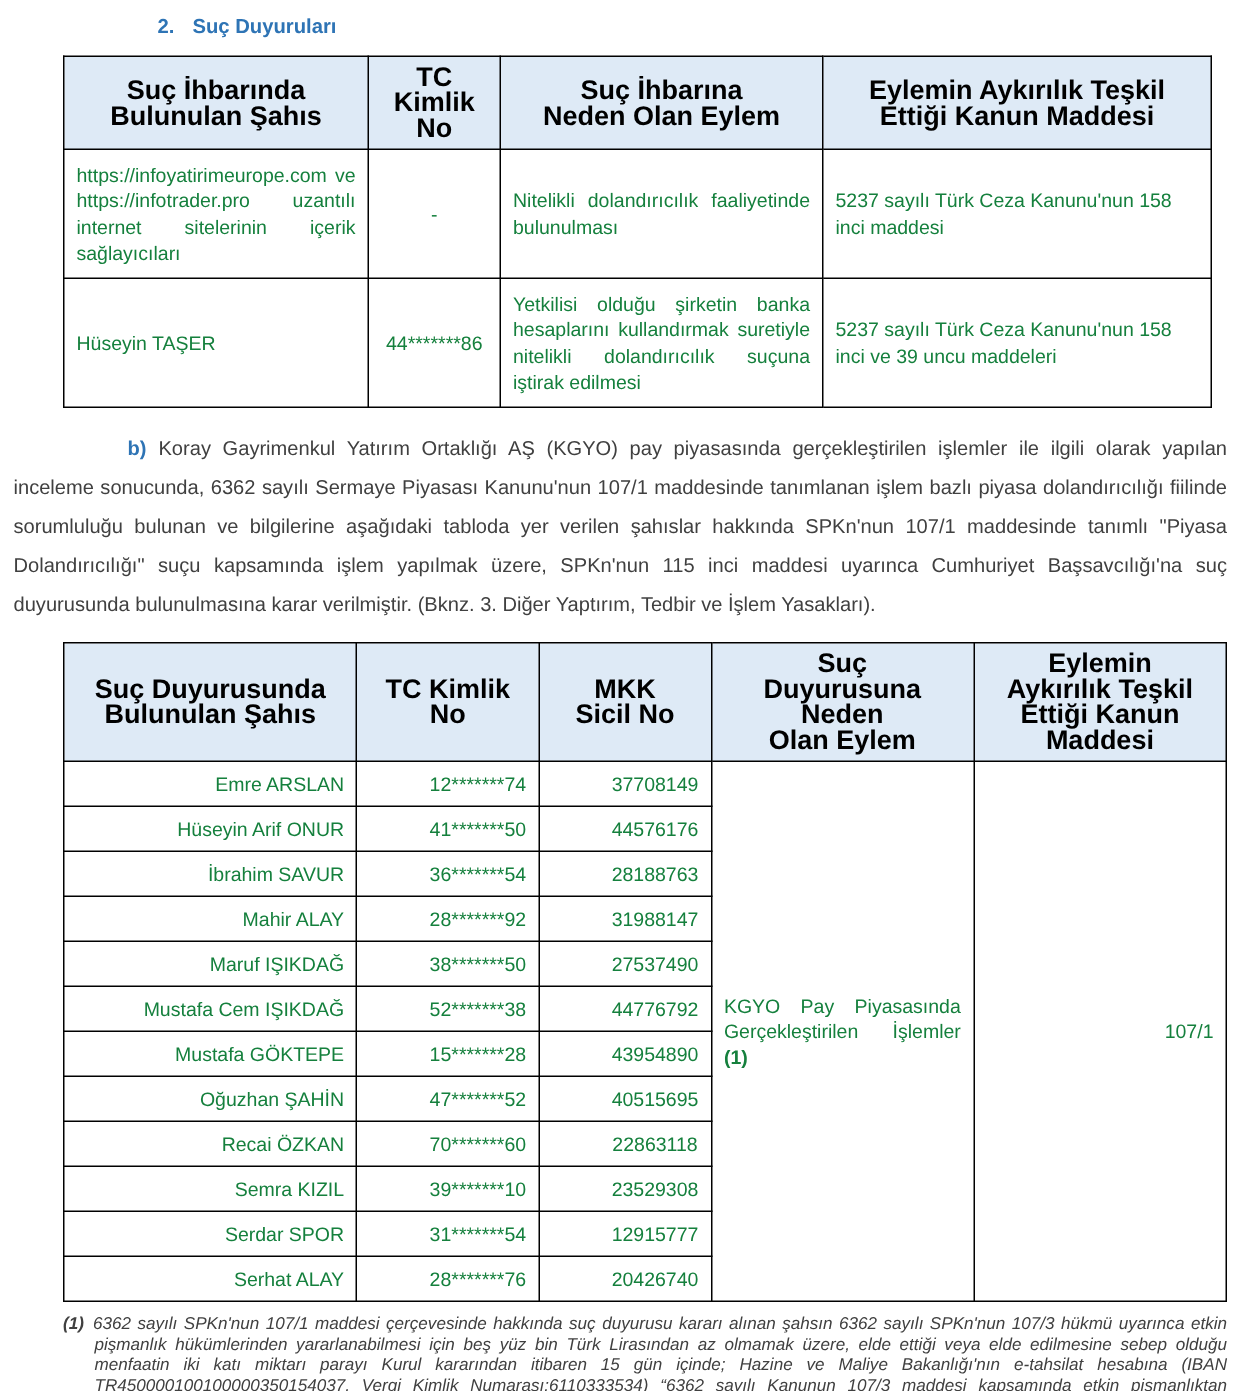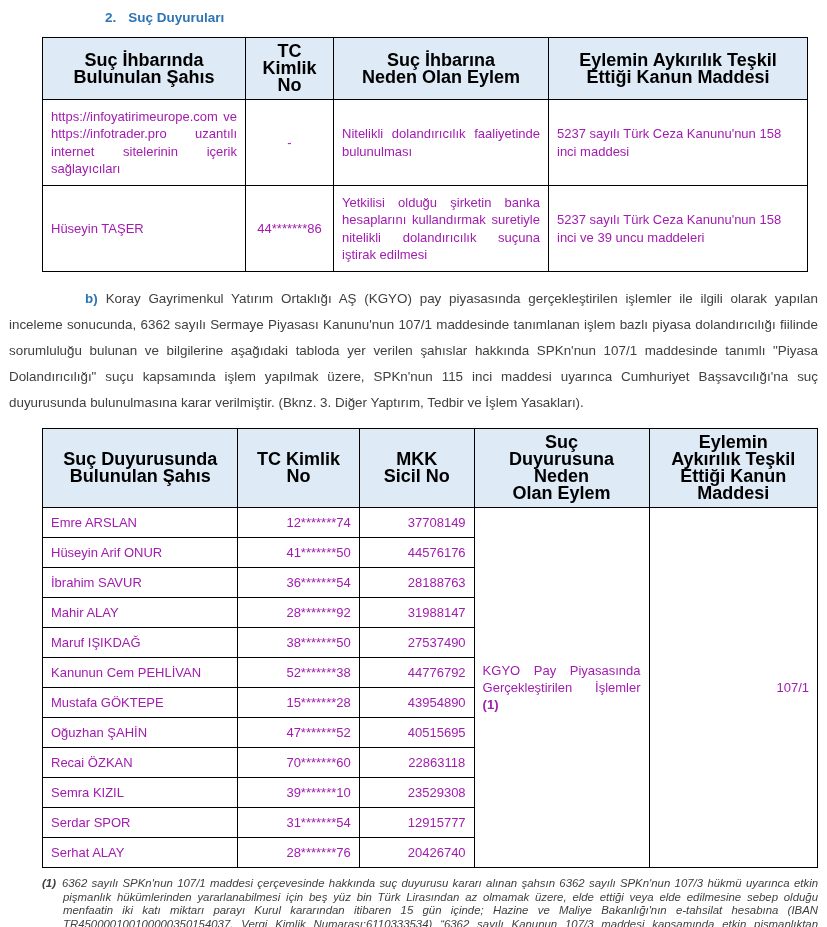--- a/index.html
+++ b/index.html
@@ -35,21 +35,21 @@
     margin-right: 8px;
   }
   table {
     border-collapse: collapse;
     table-layout: fixed;
     margin: 12px 0 0 33px;
   }
   th, td {
     border: 1px solid #000000;
     font-size: 13px;
-    color: #a21caf;
+    color: #15803d;
     vertical-align: middle;
     padding: 4px 8px;
     word-wrap: break-word;
   }
   th {
     background: #DEEAF6;
     color: #000000;
     font-weight: bold;
     text-align: center;
     white-space: pre-line;
@@ -58,21 +58,21 @@
     font-size: 18px;
   }
   
   .t1 td { height: 86px; line-height: 17.5px; }
   .t1 .c-sahis { text-align: justify; }
   .t1 .c-tc { text-align: center; }
   .t1 .c-eylem { text-align: justify; }
   .t1 .c-kanun { text-align: left; }
   
   .t2 td { height: 30px; line-height: 16px; padding: 3px 8px; }
-  .t2 .c-name { text-align: left; }
+  .t2 .c-name { text-align: right; }
   .t2 .c-tc, .t2 .c-mkk { text-align: center; padding-left: 48px; }
   .t2 .c-merged-eylem {
     text-align: justify;
     line-height: 17px;
     vertical-align: middle;
   }
   .t2 .c-merged-kanun { text-align: right; }
   .bold { font-weight: bold; }
   .footnote {
     margin: 9px 0 0 33px;
@@ -179,21 +179,21 @@
         <td class="c-name">Mahir ALAY</td>
         <td class="c-tc">28*******92</td>
         <td class="c-mkk">31988147</td>
       </tr>
       <tr>
         <td class="c-name">Maruf IŞIKDAĞ</td>
         <td class="c-tc">38*******50</td>
         <td class="c-mkk">27537490</td>
       </tr>
       <tr>
-        <td class="c-name">Kanunun Cem PEHLİVAN</td>
+        <td class="c-name">Mustafa Cem IŞIKDAĞ</td>
         <td class="c-tc">52*******38</td>
         <td class="c-mkk">44776792</td>
       </tr>
       <tr>
         <td class="c-name">Mustafa GÖKTEPE</td>
         <td class="c-tc">15*******28</td>
         <td class="c-mkk">43954890</td>
       </tr>
       <tr>
         <td class="c-name">Oğuzhan ŞAHİN</td>

